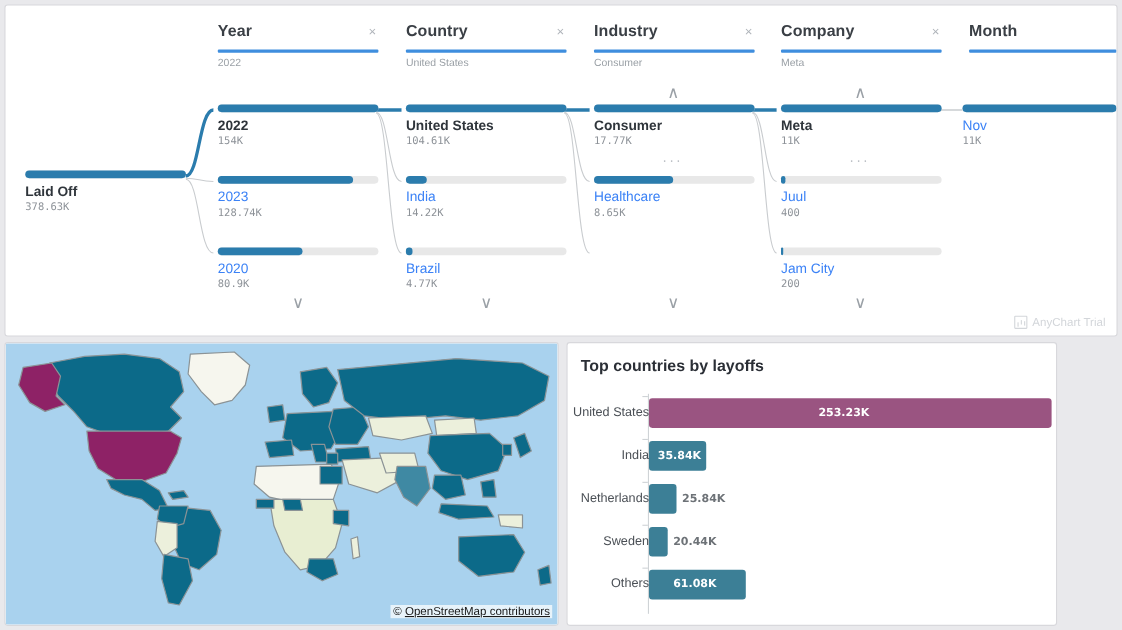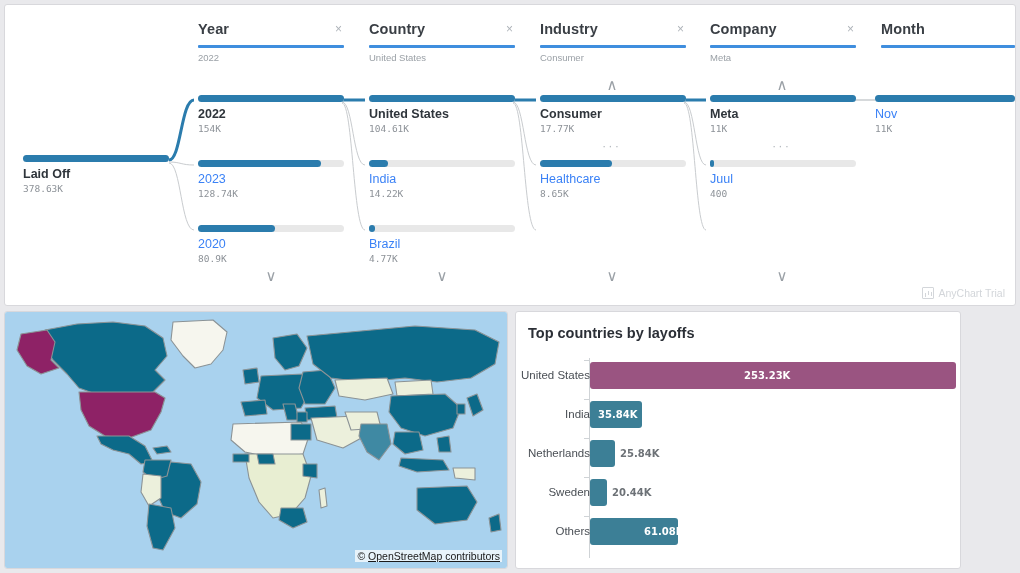--- a/index.html
+++ b/index.html
@@ -289,20 +289,27 @@
         <div class="nval">11K</div>
       </div>
       <div class="ellip" style="left:767px; top:136px;">···</div>
       <div class="node" style="left:705px; top:155px; width:146px;">
         <div class="track">
           <div class="fill" style="width:3%"></div>
         </div>
         <div class="nlabel">Juul</div>
         <div class="nval">400</div>
       </div>
+      <div class="node" style="left:705px; top:220px; width:146px;">
+        <div class="track">
+          <div class="fill" style="width:1.5%"></div>
+        </div>
+        <div class="nlabel">Jam City</div>
+        <div class="nval">200</div>
+      </div>
       <div class="chev" style="left:766px; top:265px;">∨</div>
 
       <div class="node" style="left:870px; top:90px; width:140px;">
         <div class="track">
           <div class="fill" style="width:100%"></div>
         </div>
         <div class="nlabel">Nov</div>
         <div class="nval">11K</div>
       </div>
 
@@ -420,18 +427,18 @@
         <div class="tick" style="top:2px;"></div>
         <div class="bar-cat">Sweden</div>
         <div class="bar-rect" style="width:17px; background:#3c7f96;"></div>
         <div class="bar-lbl outside" style="left:96px;">20.44K</div>
       </div>
 
       <div class="bar-row" style="top:156px;">
         <div class="tick" style="top:2px;"></div>
         <div class="bar-cat">Others</div>
         <div class="bar-rect" style="width:88px; background:#3c7f96;"></div>
-        <div class="bar-lbl inside" style="left:96px;margin-left:32px;">61.08K</div>
+        <div class="bar-lbl inside" style="left:96px;">61.08K</div>
       </div>
     </div>
   </div>
 
 </div>
 
 </body></html>

